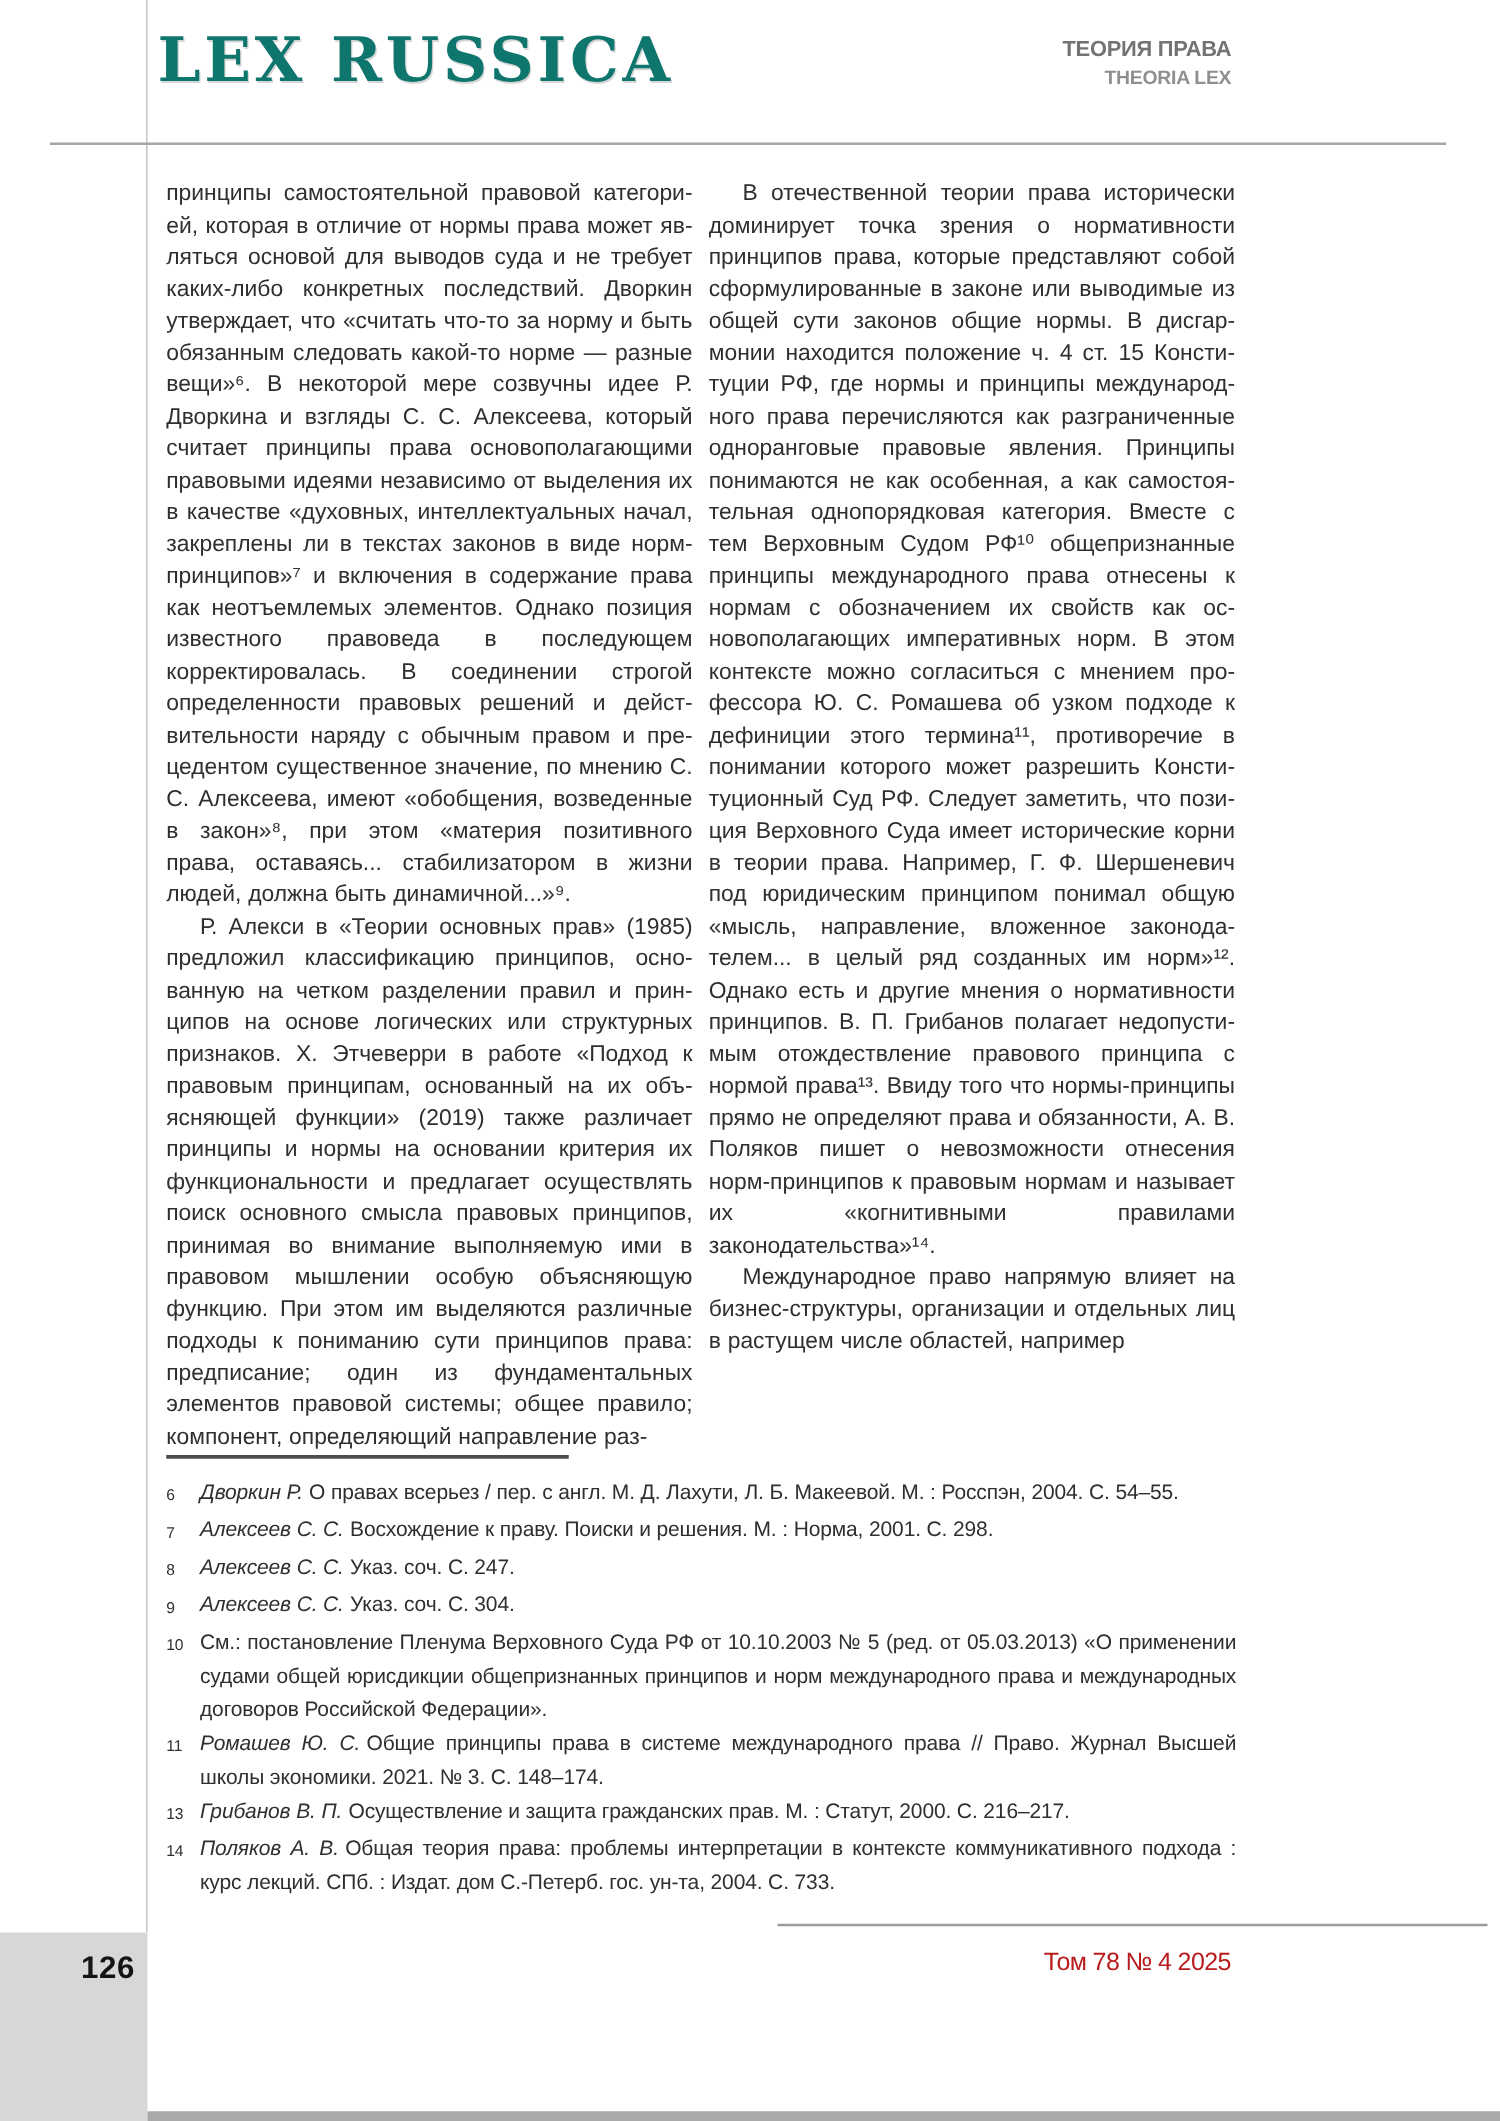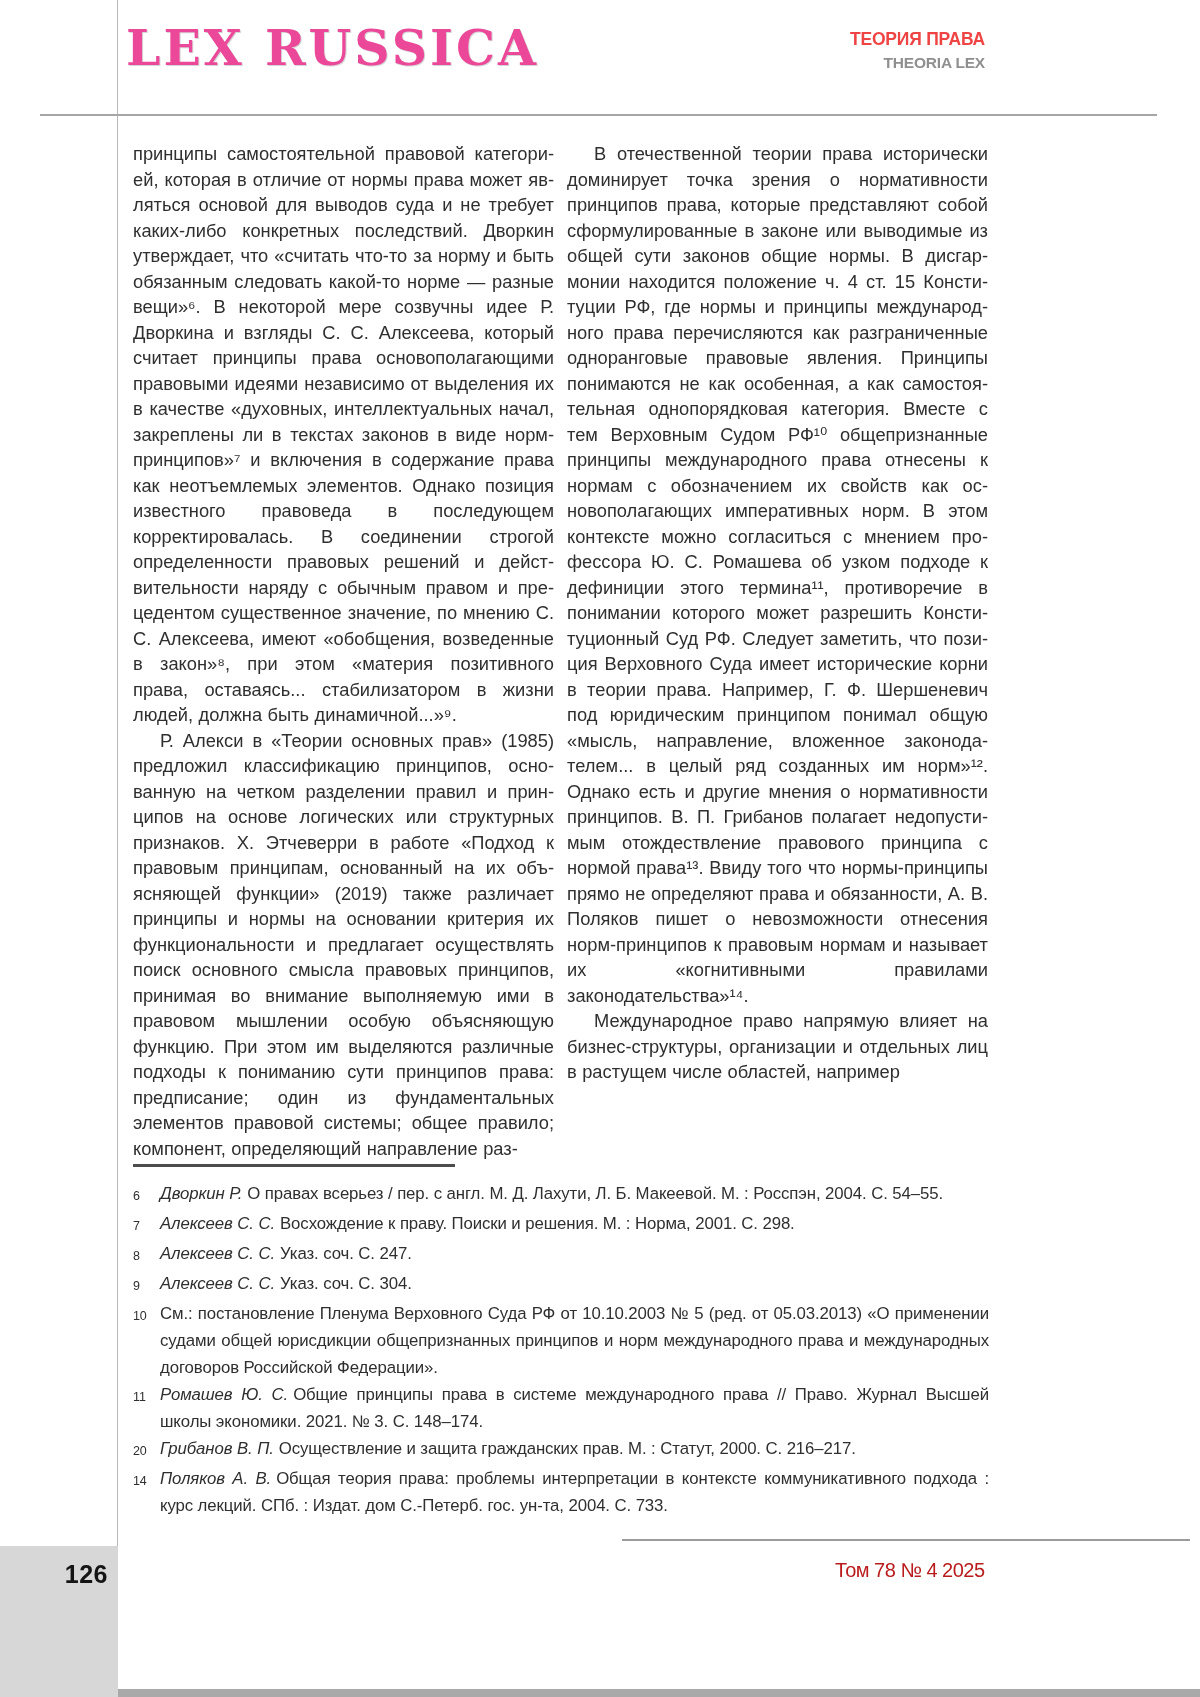--- a/index.html
+++ b/index.html
@@ -5,25 +5,25 @@
   html,body { margin:0; padding:0; background:#ffffff; }
   .page {
     position:relative; width:1200px; height:1697px; background:#ffffff;
     font-family:"Liberation Sans","DejaVu Sans",sans-serif; color:#2f2f2f;
     overflow:hidden;
   }
   .vline { position:absolute; left:117px; top:0; width:1px; height:1546px; background:#b8b8b8; }
   .logo {
     position:absolute; left:126px; top:24px;
     font-family:"DejaVu Serif","Liberation Serif",serif; font-weight:bold;
-    font-size:49px; line-height:1; color:#ec4899; letter-spacing:3px;
+    font-size:49px; line-height:1; color:#0f766e; letter-spacing:3px;
     text-shadow:1px 1px 0 #d6d6d6;
   }
   .header-right { position:absolute; right:215px; top:29px; text-align:right; }
-  .section-ru { font-size:17.5px; font-weight:bold; color:#ef4444; letter-spacing:-0.2px; }
+  .section-ru { font-size:17.5px; font-weight:bold; color:#737373; letter-spacing:-0.2px; }
   .section-lat { font-size:15.5px; font-weight:bold; color:#8f8f8f; letter-spacing:-0.2px; margin-top:4px; }
   .header-rule { position:absolute; left:40px; top:114px; width:1117px; height:2px; background:#a6a6a6; }
 
   .col { position:absolute; top:141px; width:421px; }
   .col-left  { left:133px; }
   .col-right { left:567px; }
   .col p {
     margin:0; font-size:18.3px; line-height:25.5px; text-align:justify;
     hyphens:manual; word-spacing:0.02em;
   }
@@ -96,21 +96,21 @@
     </div>
     <div class="footnote">
       <span class="fn-num">10</span>
       <span class="fn-body"><i class="fn-author"></i><span>См.: постановление Пленума Верховного Суда РФ от 10.10.2003 № 5 (ред. от 05.03.2013) «О примене­нии судами общей юрисдикции общепризнанных принципов и норм международного права и между­народных договоров Российской Федерации».</span></span>
     </div>
     <div class="footnote">
       <span class="fn-num">11</span>
       <span class="fn-body"><i class="fn-author">Ромашев Ю. С.</i><span>Общие принципы права в системе международного права // Право. Журнал Высшей школы экономики. 2021. № 3. С. 148–174.</span></span>
     </div>
     <div class="footnote">
-      <span class="fn-num">20</span>
+      <span class="fn-num">13</span>
       <span class="fn-body"><i class="fn-author">Грибанов В. П.</i><span>Осуществление и защита гражданских прав. М. : Статут, 2000. С. 216–217.</span></span>
     </div>
     <div class="footnote">
       <span class="fn-num">14</span>
       <span class="fn-body"><i class="fn-author">Поляков А. В.</i><span>Общая теория права: проблемы интерпретации в контексте коммуникативного подхода : курс лекций. СПб. : Издат. дом С.-Петерб. гос. ун-та, 2004. С. 733.</span></span>
     </div>
   </div>
 
   <div class="footer-rule"></div>
   <div class="volume">Том 78 № 4 2025</div>

